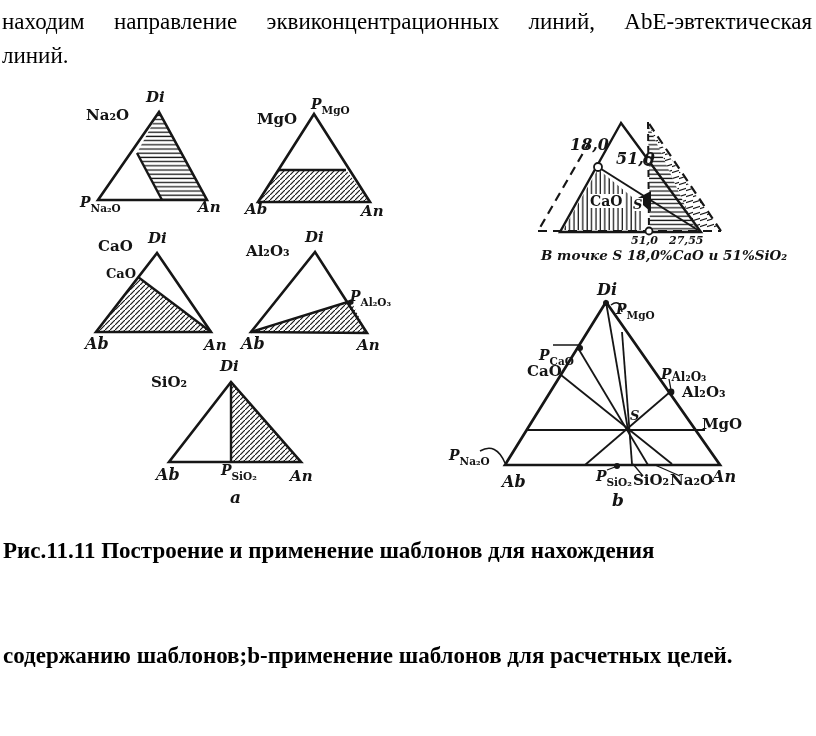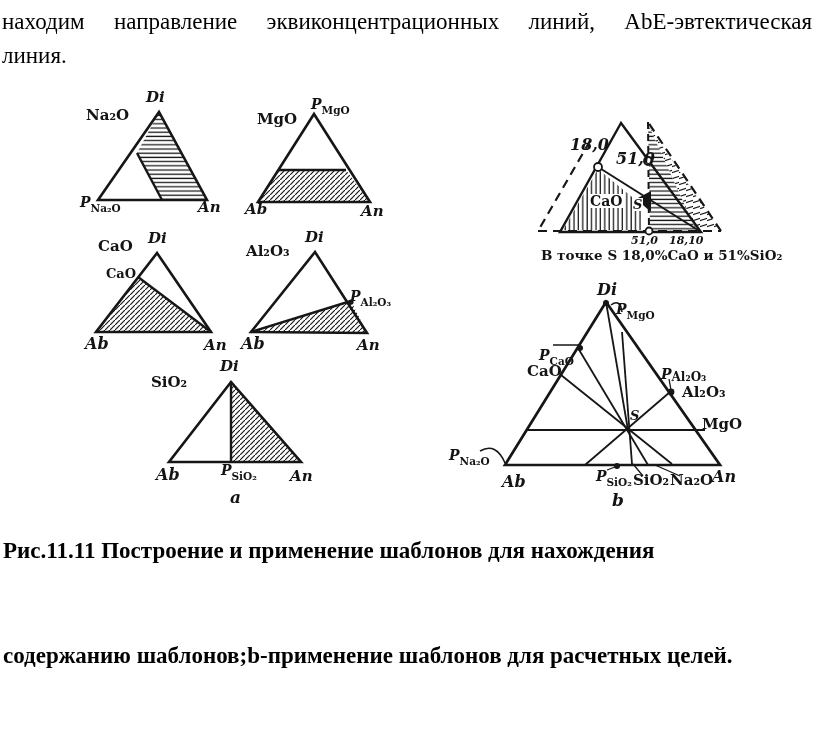--- a/index.html
+++ b/index.html
@@ -15,30 +15,30 @@
   .ox{font-weight:700;font-size:15px;}
   .vx{font-weight:700;font-style:italic;font-size:15px;}
   .big{font-size:16px;}
   .ab-label{font-weight:700;font-style:italic;font-size:16px;}
   .pl .pp{font-style:italic;font-weight:700;font-size:14px;}
   .pl .ps{font-size:10.5px;font-weight:700;position:relative;top:4.5px;letter-spacing:0;}
   .num{font-size:16px;font-style:italic;font-weight:700;}
   .numsm{font-size:11px;font-style:italic;font-weight:700;}
   .sit{font-style:italic;font-weight:700;font-size:13px;}
   .cao-box{font-weight:700;font-size:14px;background:#fff;padding:0 2px;border-radius:1px;}
-  .note{font-weight:700;font-size:13.5px;}
+  .note{font-style:italic;font-weight:700;font-size:13.5px;}
   .partlabel{font-weight:700;font-style:italic;font-size:17px;}
 </style>
 </head>
 <body>
 
 <div class="page">
 
   <div class="par" id="par1">находим направление эквиконцентрационных линий, AbE-эвтектическая</div>
-  <div class="par" id="par2">линия.</div>
+  <div class="par" id="par2">линий.</div>
 
   <svg class="art" width="816" height="736" viewBox="0 0 816 736">
     <defs>
       <pattern id="hH" width="6" height="4.2" patternUnits="userSpaceOnUse">
         <path d="M0,2 H6" stroke="#1a1a1a" stroke-width="1.3"></path>
       </pattern>
       <pattern id="hD" width="5" height="5" patternUnits="userSpaceOnUse">
         <path d="M-1,6 L6,-1" stroke="#1a1a1a" stroke-width="1.2"></path>
       </pattern>
       <pattern id="hV" width="4.4" height="6" patternUnits="userSpaceOnUse">
@@ -145,21 +145,21 @@
   <span class="lb pl" style="left:221px;top:462px"><span class="pp">P</span><span class="ps">SiO₂</span></span>
   <span class="lb ab-label" style="left:156px;top:467px">Ab</span>
   <span class="lb vx" style="left:290px;top:469px">An</span>
   <span class="lb partlabel" style="left:230px;top:489px">a</span>
 
   <span class="lb num" style="left:570px;top:137px">18,0</span>
   <span class="lb num" style="left:616px;top:151px">51,0</span>
   <span class="lb cao-box" style="left:588px;top:194px">CaO</span>
   <span class="lb sit" style="left:632px;top:198px;background:#fff;padding:0 1px">S</span>
   <span class="lb numsm" style="left:631px;top:235px">51,0</span>
-  <span class="lb numsm" style="left:669px;top:235px">18,10</span>
+  <span class="lb numsm" style="left:669px;top:235px">27,55</span>
   <span class="lb note" style="left:541px;top:249px">В точке S 18,0%CaO и 51%SiO₂</span>
 
   <span class="lb vx big" style="left:597px;top:282px">Di</span>
   <span class="lb pl" style="left:616px;top:301px"><span class="pp">P</span><span class="ps">MgO</span></span>
   <span class="lb pl" style="left:539px;top:347px"><span class="pp">P</span><span class="ps">CaO</span></span>
   <span class="lb ox" style="left:527px;top:364px">CaO</span>
   <span class="lb pl" style="left:661px;top:366px"><span class="pp">P</span><span class="ps" style="font-size:12px;top:2px">Al₂O₃</span></span>
   <span class="lb ox" style="left:682px;top:385px">Al₂O₃</span>
   <span class="lb ox" style="left:702px;top:417px">MgO</span>
   <span class="lb sit" style="left:630px;top:409px">S</span>

